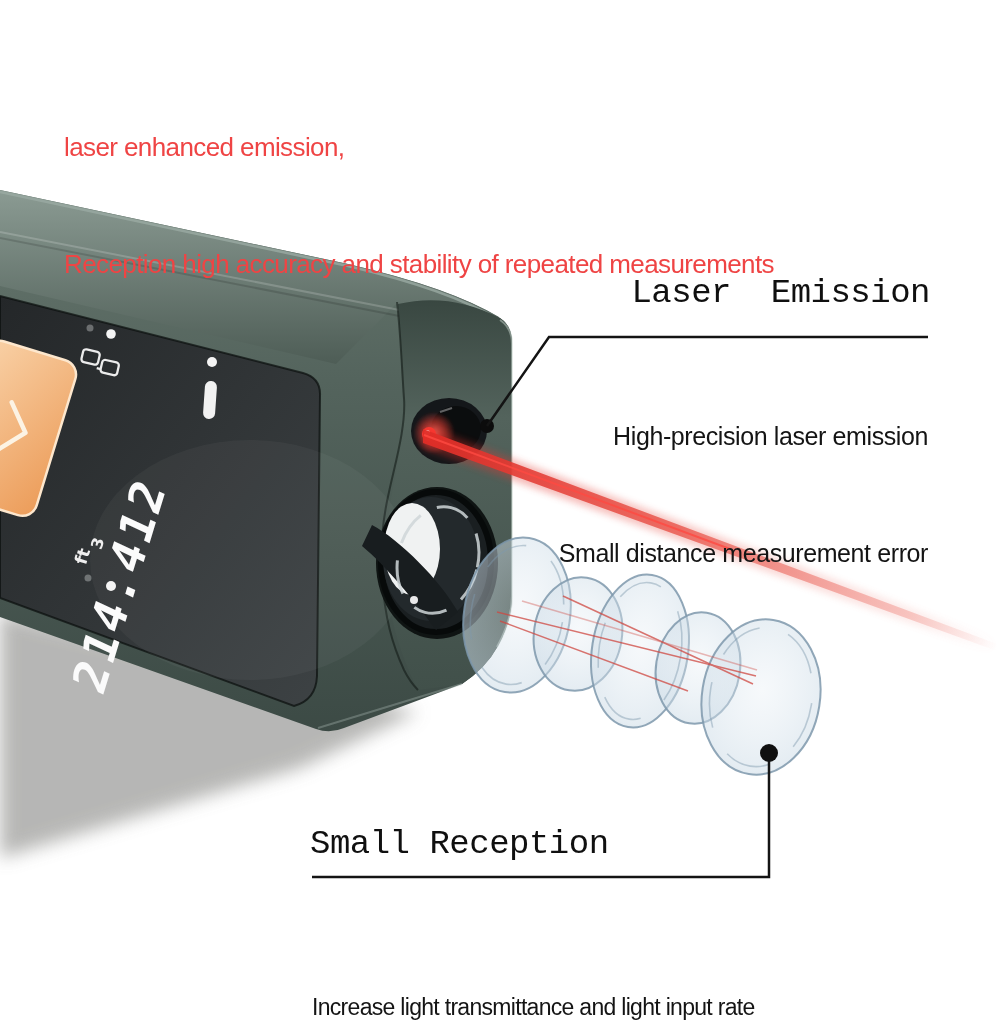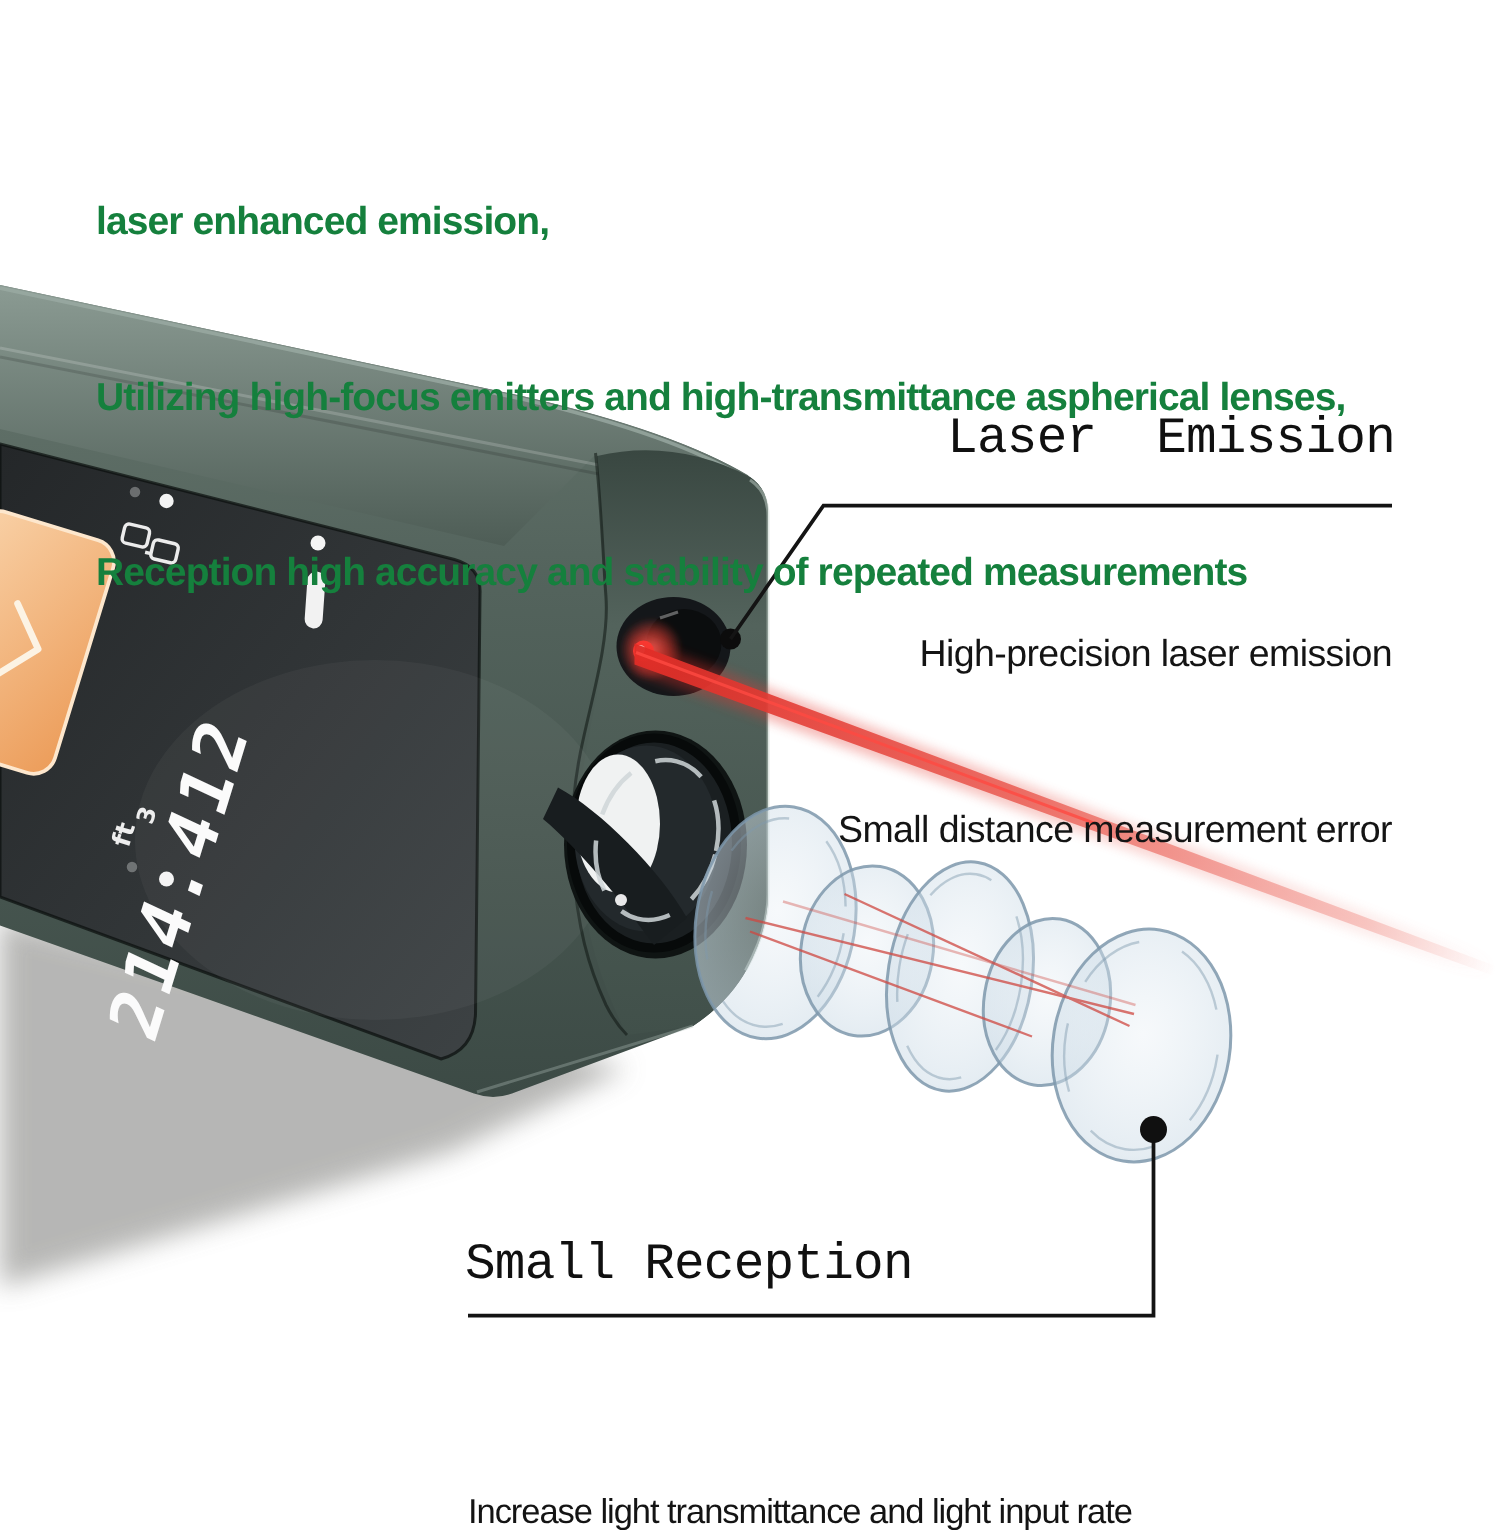--- a/index.html
+++ b/index.html
@@ -1,20 +1,20 @@
 <!DOCTYPE html>
 <html><head>
 <meta charset="utf-8">
 <style>
   html,body{margin:0;padding:0;background:#ffffff;}
   .stage{position:relative;width:1000px;height:1020px;background:#ffffff;overflow:hidden;
          font-family:"Liberation Sans",sans-serif;color:#161616;}
   .stage svg{position:absolute;left:0;top:0;}
   .txt{position:absolute;white-space:pre;}
-  .intro{left:64px;top:50px;font-size:26px;line-height:39px;letter-spacing:-0.6px;color:#15803d;font-weight:bold;}
+  .intro{left:64px;top:50px;font-size:26px;line-height:39px;letter-spacing:-0.6px;color:#ef4444;}
   .callout-title{font-size:34px;line-height:1.05;letter-spacing:-0.5px;color:#101010;font-family:Liberation Mono, monospace;}
   .emission-title{right:70px;top:276px;text-align:right;}
   .emission-sub{right:72px;top:339px;text-align:right;font-size:25px;line-height:39px;letter-spacing:-0.4px;color:#141414;}
   .reception-title{left:310px;top:827px;}
   .reception-sub{left:312px;top:905px;font-size:23px;line-height:41px;letter-spacing:-0.7px;color:#141414;}
 </style>
 </head>
 <body>
 
 <div class="stage">
@@ -160,21 +160,20 @@
 
   <polyline points="487,426 549,337 928,337" fill="none" stroke="#141414" stroke-width="2.5"></polyline>
   <g>
     <polyline points="769,754 769,877 312,877" fill="none" stroke="#141414" stroke-width="2.5"></polyline>
     <circle cx="769" cy="753" r="9" fill="#101010"></circle>
   </g>
 </svg>
 
 <div class="txt intro">
   <div>laser enhanced emission,</div>
-  <div>Utilizing high-focus emitters and high-transmittance aspherical lenses,</div>
   <div>Reception high accuracy and stability of repeated measurements</div>
 </div>
 
 <div class="txt callout-title emission-title">Laser  Emission</div>
 <div class="txt emission-sub">
   <div>High-precision laser emission</div>
   <div>Small distance measurement error</div>
 </div>
 
 <div class="txt callout-title reception-title">Small Reception</div>

